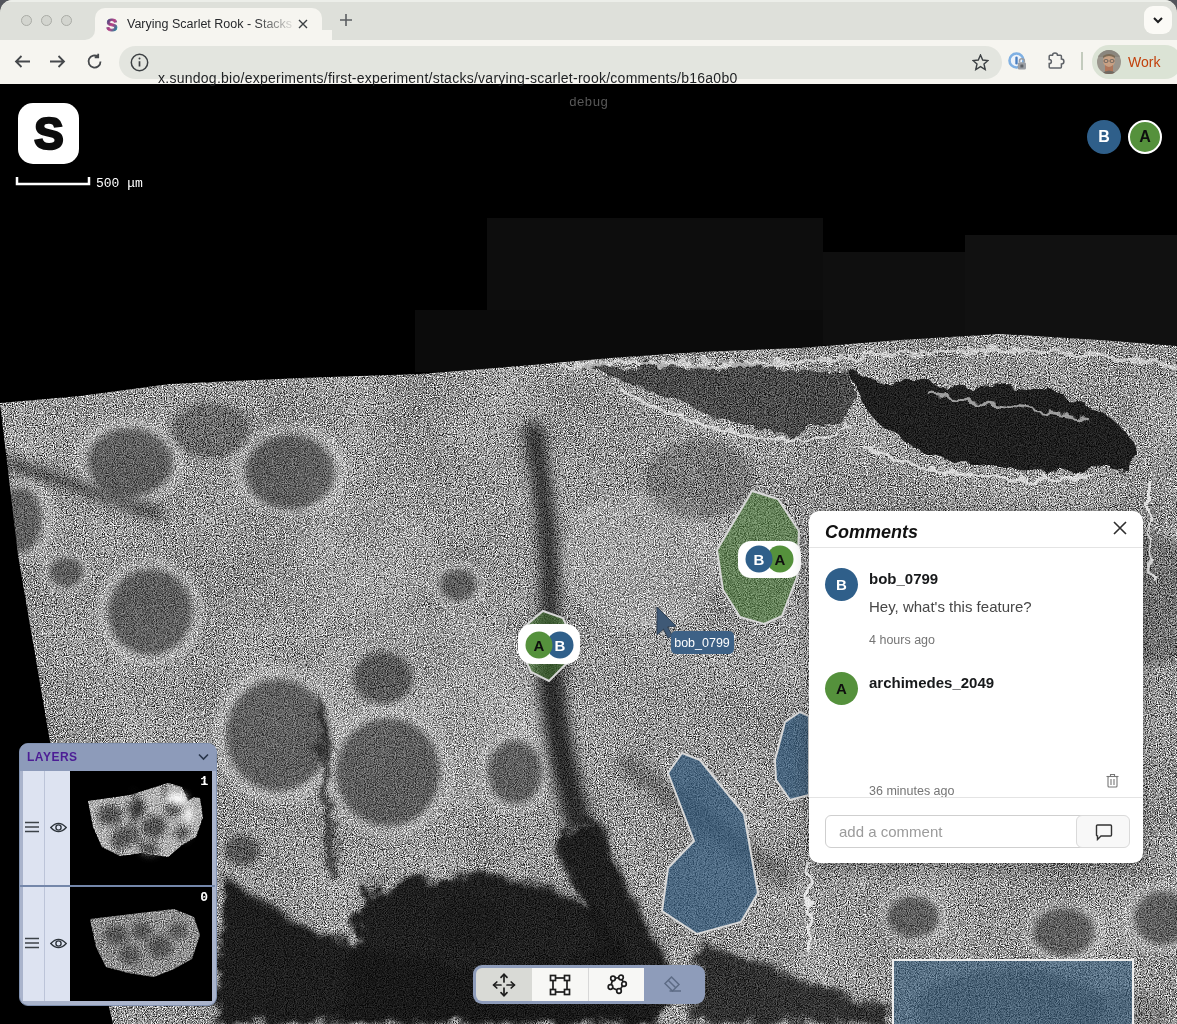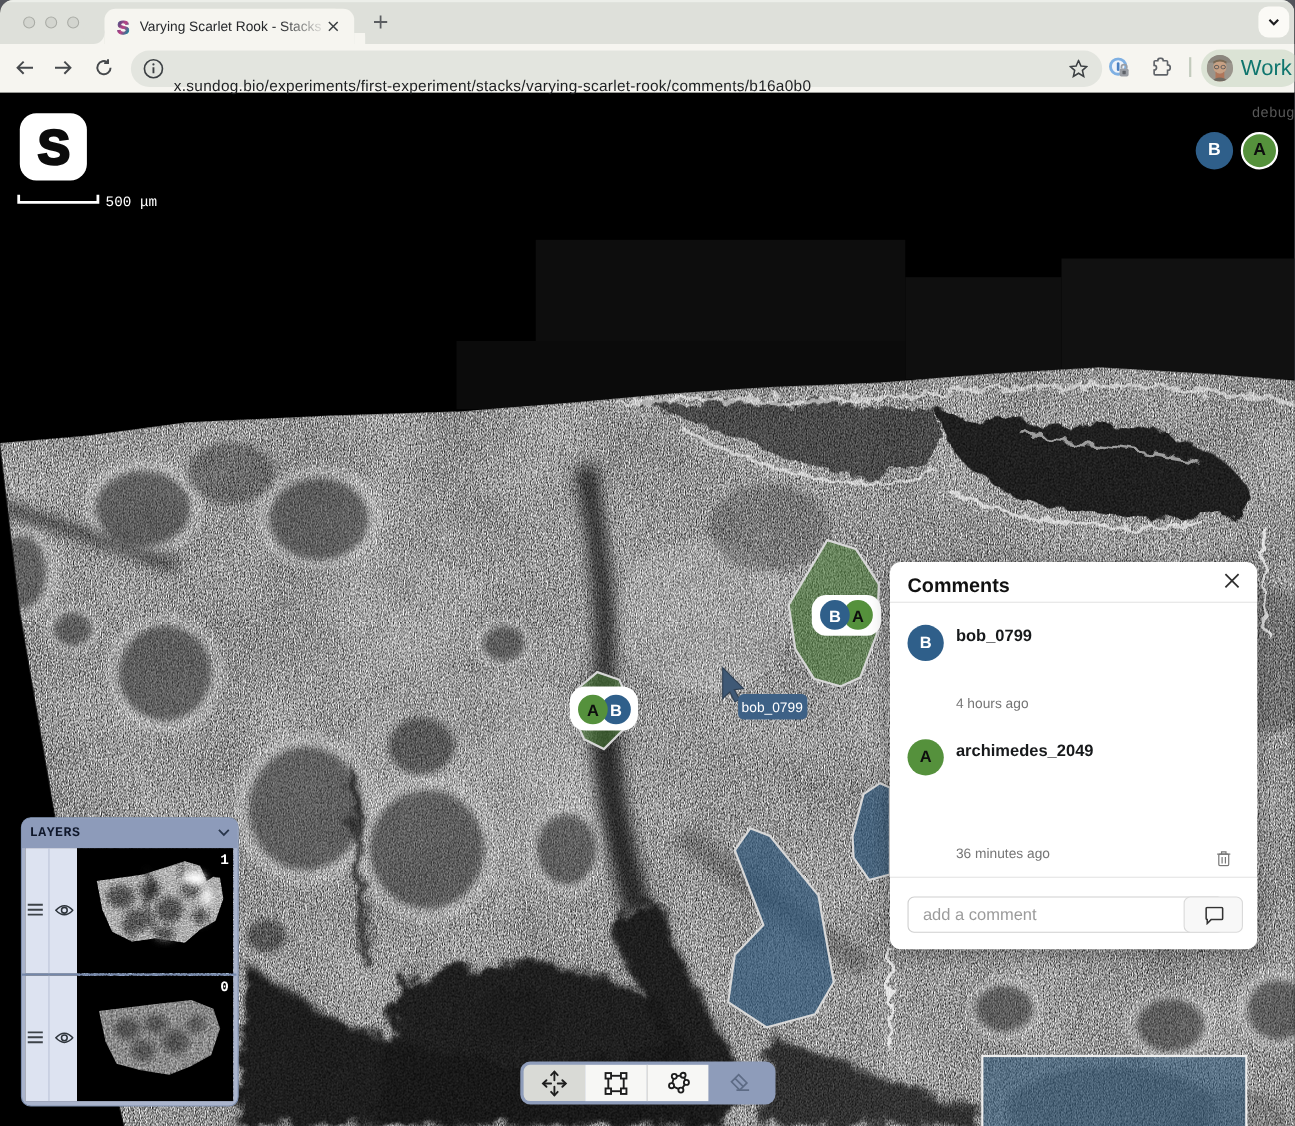--- a/index.html
+++ b/index.html
@@ -21,46 +21,46 @@
       background:linear-gradient(90deg,rgba(246,245,240,0),#f6f5f0 85%);}
   #browtoolbar{position:absolute;left:0;top:40px;width:1177px;height:44px;background:#f6f5f0;}
   #urlpill{position:absolute;left:119px;top:6px;width:883px;height:33px;border-radius:17px;
       background:#e3e5df;}
   #urltext{position:absolute;left:39px;top:0;height:33px;line-height:33px;font-size:14px;letter-spacing:0.26px;color:#1e2022;margin-top:16px;}
   #profchip{position:absolute;left:1092px;top:5px;width:90px;height:34px;border-radius:17px;background:#dbe3d5;}
   #wintop{position:absolute;left:0;top:0;width:1177px;height:2px;background:#eceee9;}
   #chevbtn{position:absolute;left:1144px;top:6px;width:28px;height:28px;border-radius:9px;background:#fbfaf6;}
   
   #logo{position:absolute;left:18px;top:103px;width:61px;height:61px;background:#fff;border-radius:15px;}
-  #debug{position:absolute;left:0;top:95px;width:1177px;text-align:right;
+  #debug{position:absolute;left:0;top:95px;width:1177px;text-align:center;
       font-family:"Liberation Mono",monospace;font-size:13px;color:#585858;}
   #scaletext{position:absolute;left:96px;top:176px;font-family:"Liberation Mono",monospace;
       font-size:13px;color:#fff;text-align:center;}
   .uav{position:absolute;top:120px;width:34px;height:34px;border-radius:50%;
       text-align:center;line-height:34px;font-weight:bold;font-size:16px;}
   
   #cpanel{position:absolute;left:809px;top:511px;width:334px;height:352px;background:#fff;
       border-radius:10px;box-shadow:0 4px 18px rgba(0,0,0,0.3);}
-  #cphead{position:absolute;left:16px;top:11px;font-size:18px;font-weight:bold;color:#111;}
+  #cphead{position:absolute;left:16px;top:11px;font-size:18px;font-weight:bold;color:#111;font-style:italic;}
   #cpx{position:absolute;left:1113px;top:521px;width:14px;height:14px;z-index:5;}
   .cpdiv{position:absolute;left:0;width:334px;height:1px;background:#e4e4e4;}
   .cav{position:absolute;left:16px;width:33px;height:33px;border-radius:50%;text-align:center;
       line-height:33px;font-weight:bold;font-size:15px;}
   .cuser{position:absolute;left:60px;font-size:15px;font-weight:bold;color:#17191b;}
   .cbody{position:absolute;left:60px;width:264px;font-size:15px;line-height:24px;color:#474747;}
   .ctime{position:absolute;left:60px;font-size:12.5px;color:#757575;margin-top:10px;}
   #cinput{position:absolute;left:16px;top:304px;width:288px;height:33px;border:1px solid #cfcfcf;
       border-radius:6px;box-sizing:border-box;line-height:31px;padding-left:13px;font-size:15px;color:#9b9b9b;}
   #cbtn{position:absolute;left:267px;top:304px;width:54px;height:33px;border:1px solid #dadada;
       border-radius:6px;box-sizing:border-box;background:#f8f8f8;}
   
   #lpanel{position:absolute;left:19px;top:743px;width:198px;height:263px;background:#aab4cc;
       border:1.5px solid #7f90b0;border-radius:9px;box-sizing:border-box;overflow:hidden;}
   #lhead{position:absolute;left:0;top:0;width:100%;height:27px;background:#8d9bba;
-      font-size:12px;font-weight:bold;letter-spacing:0.5px;color:#0f172a;line-height:27px;font-family:Liberation Mono, monospace;}
+      font-size:12px;font-weight:bold;letter-spacing:0.5px;color:#4c1d95;line-height:27px;}
   .lrow{position:absolute;left:3px;width:189px;height:114px;background:#000;}
   .lcol{position:absolute;left:0;top:0;width:47px;height:114px;background:#dde3f1;}
   .lcold{position:absolute;left:21px;top:0;width:1px;height:114px;background:#bcc4d8;}
   .lnum{position:absolute;right:4px;top:3px;font-family:"Liberation Mono",monospace;
       font-weight:bold;font-size:13px;color:#fff;}
   
   #btoolbar{position:absolute;left:473px;top:965px;width:232px;height:39px;background:#8e9cba;
       border-radius:9px;display:flex;padding:3px;box-sizing:border-box;}
   .bbtn{width:56px;height:33px;display:flex;align-items:center;justify-content:center;}
   .bbtn.b1{background:#d9dad6;border-radius:6px 0 0 6px;}
@@ -228,24 +228,25 @@
   <div id="debug">debug</div>
   <div id="scaletext">500 μm</div>
   <div class="uav" style="left:1087px;background:#2f5f8a;color:#fff;">B</div>
   <div class="uav" style="left:1128px;background:#55913c;color:#0e0e0e;border:2px solid #fff;width:30px;height:30px;line-height:30px;">A</div>
 
   <div id="cpanel">
     <div id="cphead">Comments</div>
     <div class="cpdiv" style="top:36px;"></div>
     <div class="cav" style="top:57px;background:#2f5f8a;color:#fff;">B</div>
     <div class="cuser" style="top:59px;">bob_0799</div>
+    <div class="cbody" style="top:84px;">Hey, what's this feature?</div>
     <div class="ctime" style="top:112px;">4 hours ago</div>
     <div class="cav" style="top:161px;background:#55913c;color:#0e0e0e;">A</div>
     <div class="cuser" style="top:163px;">archimedes_2049</div>
-    <div class="ctime" style="top:248px;text-align:center;">36 minutes ago</div>
+    <div class="ctime" style="top:263px;text-align:center;">36 minutes ago</div>
     <svg style="position:absolute;left:297px;top:262px" width="13" height="15" viewBox="0 0 13 15">
       <g stroke="#777" stroke-width="1.1" fill="none">
         <rect x="2" y="3.5" width="9" height="10.5" rx="1"></rect>
         <line x1="0.5" y1="3.5" x2="12.5" y2="3.5"></line>
         <path d="M4.5,3.5 L4.5,1.5 L8.5,1.5 L8.5,3.5"></path>
         <line x1="5" y1="6" x2="5" y2="12"></line>
         <line x1="8" y1="6" x2="8" y2="12"></line>
       </g>
     </svg>
     <div class="cpdiv" style="top:286px;"></div>
@@ -459,18 +460,18 @@
             <rect width="24" height="24" fill="#9a958c"></rect>
             <rect x="0" y="0" width="24" height="7" fill="#8a867e"></rect>
             <circle cx="12" cy="11" r="6" fill="#c8a184"></circle>
             <path d="M6,8 Q12,4 18,8 L18,6 Q12,2 6,6 Z" fill="#7a6a55"></path>
             <rect x="7" y="9.5" width="4" height="3" rx="1.5" fill="none" stroke="#555" stroke-width="0.8"></rect>
             <rect x="13" y="9.5" width="4" height="3" rx="1.5" fill="none" stroke="#555" stroke-width="0.8"></rect>
             <path d="M8,15 Q12,19 16,15 L16,24 L8,24 Z" fill="#b0765a"></path>
             <path d="M4,24 Q12,17 20,24 Z" fill="#6f6a62"></path>
           </g>
         </svg>
-        <div style="position:absolute;left:36px;top:0;height:34px;line-height:34px;font-size:20px;color:#0f766e;">Work</div>
+        <div style="position:absolute;left:36px;top:0;height:34px;line-height:34px;font-size:14px;color:#c2410c;">Work</div>
       </div>
     </div>
   </div>
 </div>
 </div>
 
 </body></html>

